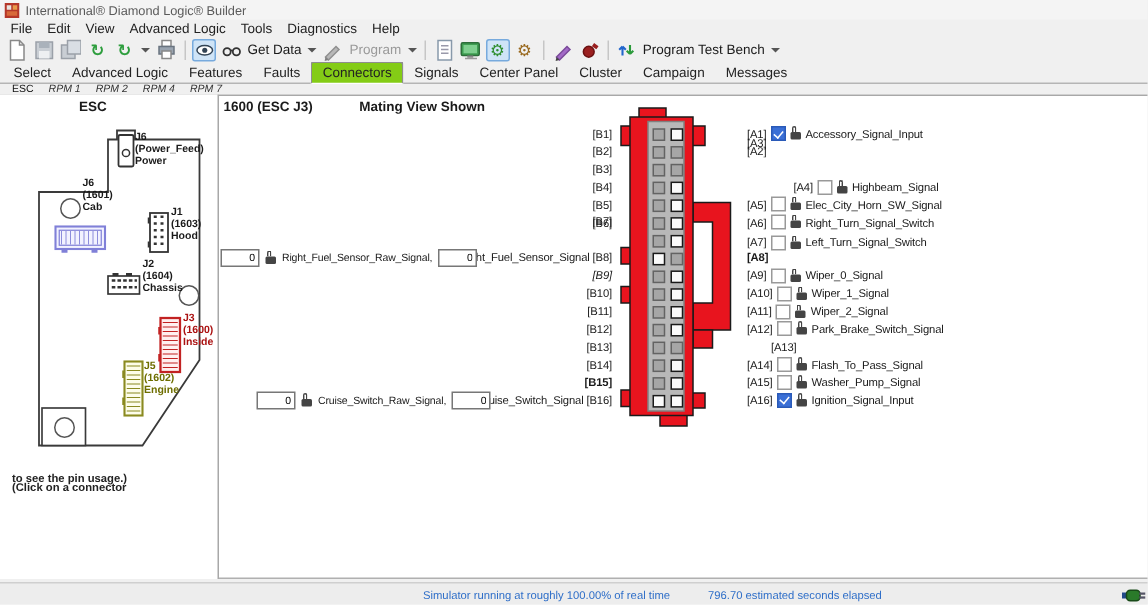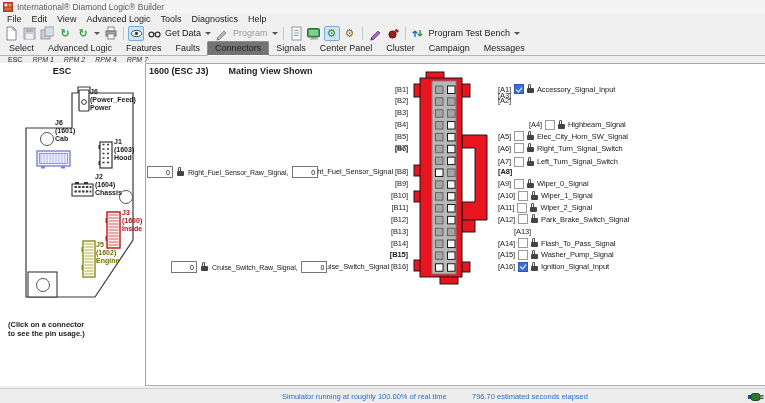--- a/index.html
+++ b/index.html
@@ -19,33 +19,33 @@
   .tsep{width:1px;height:13px;background:#c6c6c6;margin:0 3px;}
   .tlabel{font-size:9px;margin:0 2px;white-space:nowrap;}
   .tlabel.disabled{color:#9a9a9a;}
   .dd{width:0;height:0;border-left:3px solid transparent;border-right:3px solid transparent;border-top:3px solid #555;margin:1px 2px 0 2px;}
   .uglyph{font-family:"DejaVu Sans",sans-serif;font-weight:bold;line-height:15px;}
 
   
   #tabbar{position:absolute;left:0;top:41px;width:765px;height:15px;display:flex;align-items:flex-end;
           padding-left:2px;border-bottom:1px solid #b5b5b5;box-sizing:border-box;}
   .tab{font-size:9px;padding:1px 7px 2px 7px;color:#222;}
-  .tab.active{background:#737373;border:1px solid #8e8e8e;border-bottom:1px solid #fff;margin-bottom:-1px;
+  .tab.active{background:#84cc16;border:1px solid #8e8e8e;border-bottom:1px solid #fff;margin-bottom:-1px;
               border-radius:2px 2px 0 0;}
   #subtabbar{position:absolute;left:0;top:56px;width:765px;height:7px;display:flex;align-items:center;padding-left:3px;}
   .subtab{font-size:7px;padding:0 5px;color:#333;font-style:italic;}
   .subtab.active{font-style:normal;color:#111;}
 
   
   #content{position:absolute;left:0;top:63px;width:765px;height:323px;background:#fff;
            border-top:1px solid #a8a8a8;border-bottom:1px solid #b0b0b0;box-sizing:border-box;}
   #left-panel{position:absolute;left:0;top:63px;width:146px;height:323px;border-right:1px solid #a8a8a8;box-sizing:border-box;background:#fff;}
   #left-header{position:absolute;left:0;top:66px;width:124px;text-align:center;font-size:9px;font-weight:bold;}
   #main-header{position:absolute;left:149px;top:66px;font-size:9px;font-weight:bold;white-space:nowrap;}
-  #main-header .sub{margin-left:20px;}
+  #main-header .sub{margin-left:31px;}
   .hint{position:absolute;left:8px;font-size:7.5px;color:#222;font-weight:bold;}
 
   
   .conn-label{position:absolute;font-size:7px;font-weight:bold;line-height:8px;white-space:nowrap;}
   .conn-label.red{color:#aa1111;}
   .conn-label.olive{color:#6e6e00;}
 
   
   .b-row{position:absolute;left:250px;width:158px;height:11px;line-height:11px;text-align:right;
          font-size:7.5px;letter-spacing:-0.1px;white-space:nowrap;}
@@ -301,21 +301,21 @@
     <span>(1600)</span><br>
     <span>Inside</span>
   </div>
   <div class="conn-label olive" style="left:96px;top:241px;">
     <span>J5</span><br>
     <span>(1602)</span><br>
     <span>Engine</span>
   </div>
 
   <div class="hint" style="top:320px;">(Click on a connector</div>
-  <div class="hint" style="top:329px;">to see the pin usage.)</div>
+  <div class="hint" style="top:314px;">to see the pin usage.)</div>
 
   <svg width="85" height="218" style="position:absolute;left:410px;top:70px;">
     <g fill="#e8141e" stroke="#1a1a1a" stroke-width="1">
       <rect x="16" y="2" width="18" height="8"></rect>
       <rect x="30" y="205" width="18" height="9"></rect>
       <rect x="4" y="14" width="7" height="13"></rect>
       <rect x="4" y="95" width="7" height="11"></rect>
       <rect x="4" y="121" width="7" height="11"></rect>
       <rect x="4" y="190" width="7" height="11"></rect>
       <rect x="51" y="14" width="9" height="13"></rect>
@@ -363,21 +363,21 @@
 
   <div id="b-labels">
       <div class="b-row" style="top: 83.5px;">[B1]</div>
       <div class="b-row" style="top: 95.35px;">[B2]</div>
       <div class="b-row" style="top: 107.2px;">[B3]</div>
       <div class="b-row" style="top: 119.05px;">[B4]</div>
       <div class="b-row" style="top: 130.9px;">[B5]</div>
       <div class="b-row" style="top: 142.75px;">[B6]</div>
       <div class="b-row" style="top: 142px;">[B7]</div>
       <div class="b-row" style="top: 166.45px;">Right_Fuel_Sensor_Signal [B8]</div>
-      <div class="b-row" style="top: 178.3px;">[B9]</div>
+      <div class="b-row" style="top: 178.3px; font-style: italic;">[B9]</div>
       <div class="b-row" style="top: 190.15px;">[B10]</div>
       <div class="b-row" style="top: 202px;">[B11]</div>
       <div class="b-row" style="top: 213.85px;">[B12]</div>
       <div class="b-row" style="top: 225.7px;">[B13]</div>
       <div class="b-row" style="top: 237.55px;">[B14]</div>
       <div class="b-row" style="top: 249.4px; font-weight: bold;">[B15]</div>
       <div class="b-row" style="top: 261.25px;">Cruise_Switch_Signal [B16]</div>
     </div>
   <div id="a-rows">
       <div class="a-row" style="top: 83.5px;">

